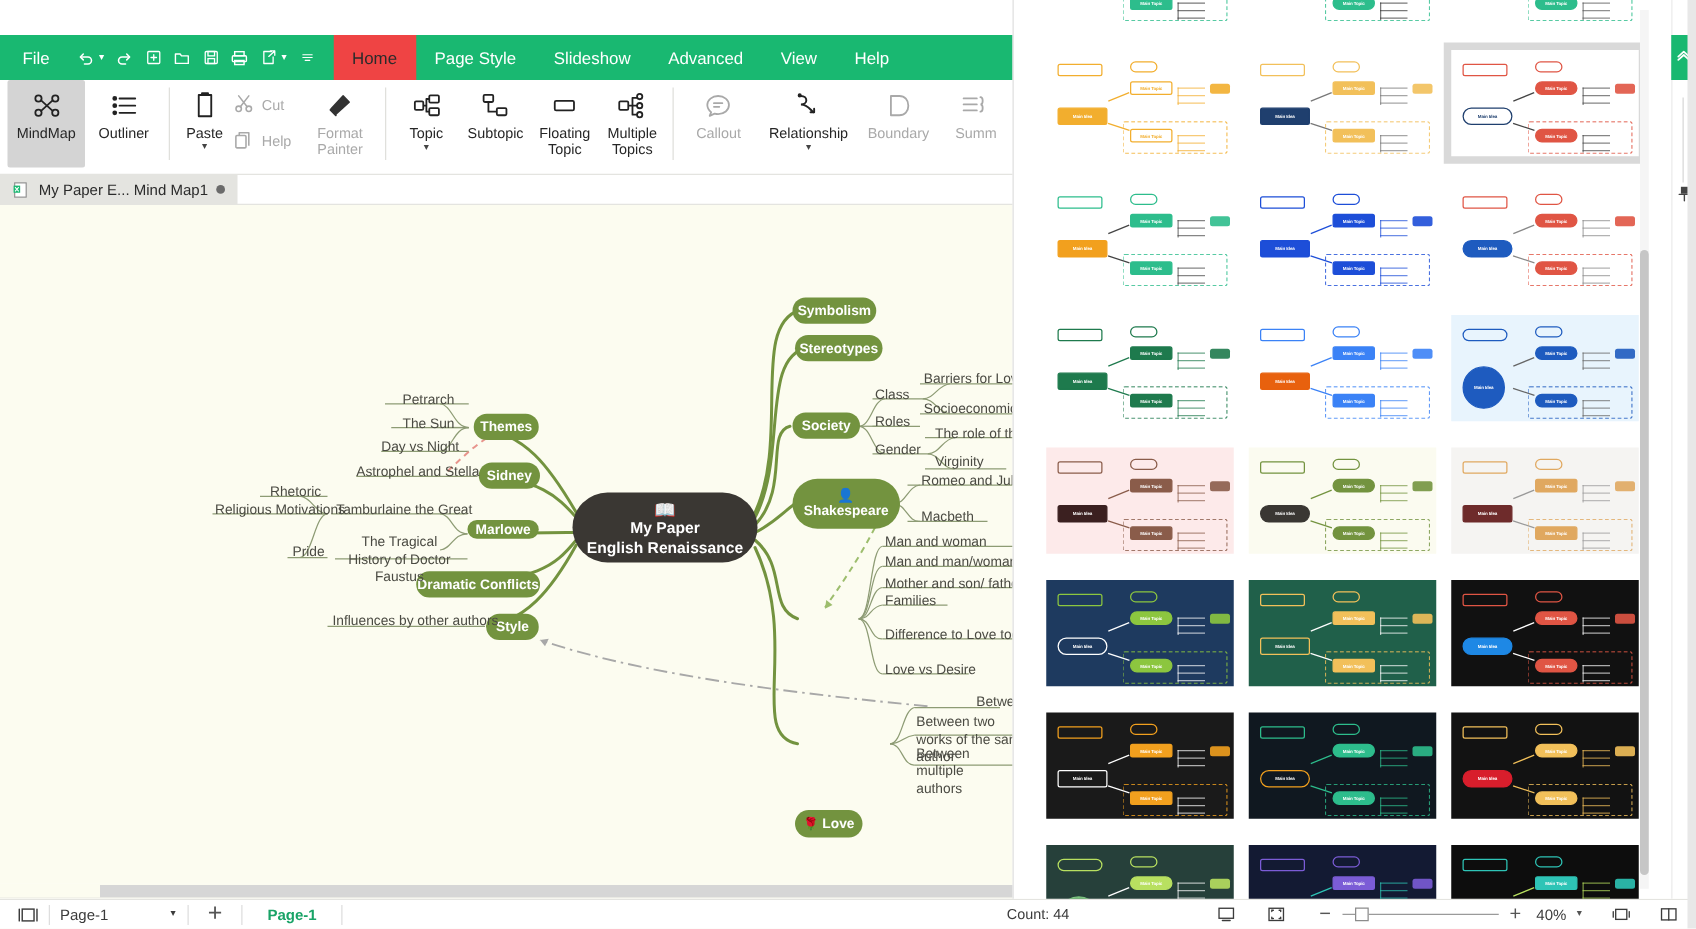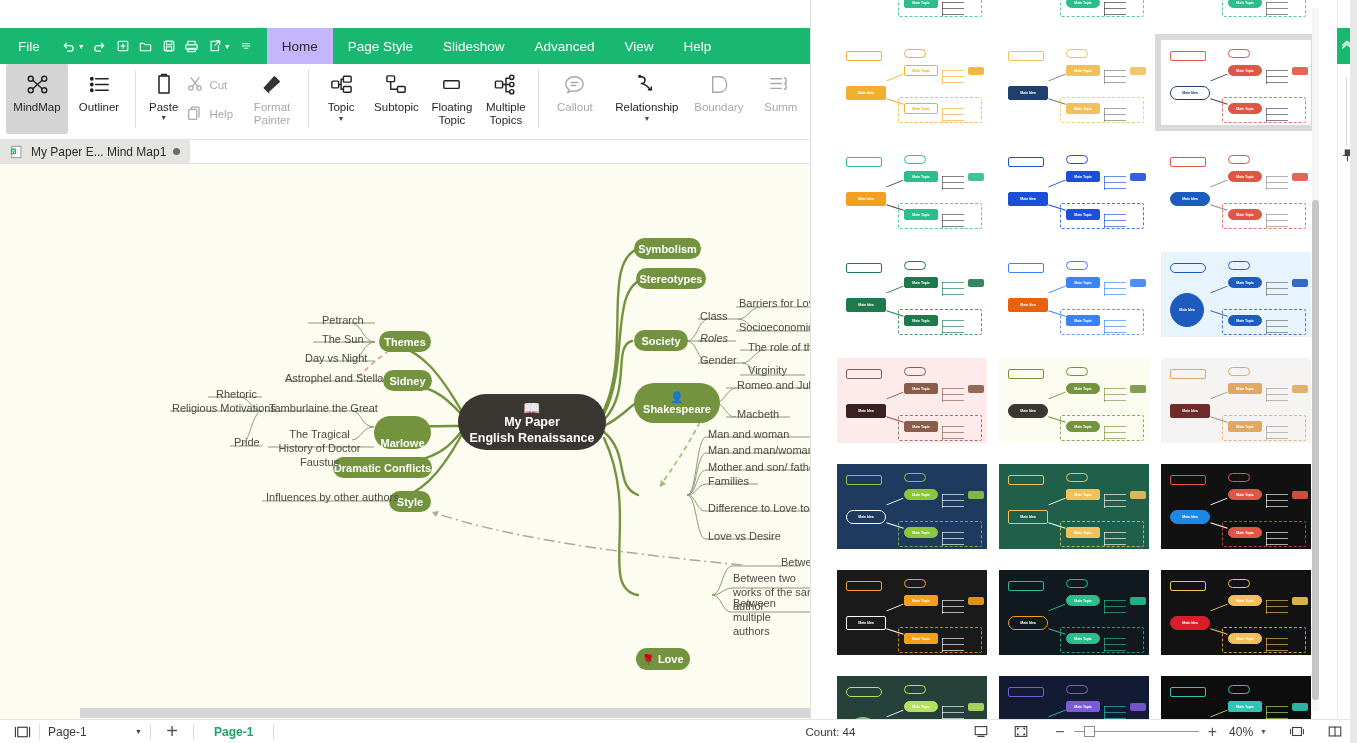--- a/index.html
+++ b/index.html
@@ -39,21 +39,21 @@
     width:22px; height:26px; display:flex; align-items:center; justify-content:center;
     color:#fff;
   }
   .qat-btn svg { display:block; }
   .qat-caret { font-size:7px; color:#fff; margin-left:-3px; margin-right:3px;}
   .rm-tabs { display:flex; align-items:center; height:36px; margin-left:10px; }
   .rm-tab {
     color:#fff; font-size:13.5px; padding:0 15px; height:36px;
     display:flex; align-items:center;
   }
-  .rm-tab.active { background:#c4b5fd; color:#2b2b2b; }
+  .rm-tab.active { background:#ef4444; color:#2b2b2b; }
 
   
   .ribbon {
     position:absolute; left:0; top:64px; width:1357px; height:76px;
     background:#fff; border-bottom:1px solid #e4e4e0;
     display:flex; align-items:flex-start; padding-left:6px;
   }
   .rb-item {
     display:flex; flex-direction:column; align-items:center; justify-content:flex-start;
     min-width:54px; padding:6px 6px 2px 6px; height:70px;
@@ -554,21 +554,21 @@
       <span>My Paper</span>
       <span>English Renaissance</span>
     </div>
 
     <div class="node" style="left:379px; top:167px; width:52px; height:21px;">
       <span>Themes</span>
       </div>
     <div class="node" style="left:383px; top:206px; width:49px; height:21px;">
       <span>Sidney</span>
       </div>
-    <div class="node" style="left:374px; top:252px; width:57px; height:33px;align-items:flex-end;">
+    <div class="node" style="left:374px; top:252px; width:57px; height:15px;">
       <span>Marlowe</span>
       </div>
     <div class="node" style="left:333px; top:293px; width:99px; height:21px;">
       <span>Dramatic Conflicts</span>
       </div>
     <div class="node" style="left:389px; top:327px; width:42px; height:21px;">
       <span>Style</span>
       </div>
 
     <div class="leaf" style="left:322px; top:150px;">Petrarch</div>
@@ -594,21 +594,21 @@
     <div class="node" style="left:634px; top:219px; width:86px; height:40px; flex-direction:column;">
       <span style="font-size:11px;line-height:12px;">👤</span>
       <span>Shakespeare</span>
       </div>
     <div class="node" style="left:636px; top:484px; width:54px; height:22px; top:484px;">
       <span style="font-size:10px;margin-right:3px;">🌹</span>
       <span>Love</span>
       </div>
 
     <div class="leaf" style="left:700px; top:146px;">Class</div>
-    <div class="leaf" style="left:700px; top:168px;font-style:italic;">Roles</div>
+    <div class="leaf" style="left:700px; top:168px;">Roles</div>
     <div class="leaf" style="left:700px; top:190px;">Gender</div>
     <div class="leaf" style="left:739px; top:133px;">Barriers for Love</div>
     <div class="leaf" style="left:739px; top:157px;">Socioeconomic St</div>
     <div class="leaf" style="left:748px; top:177px;">The role of the</div>
     <div class="leaf" style="left:748px; top:200px;">Virginity</div>
     <div class="leaf" style="left:737px; top:215px;">Romeo and Juliet</div>
     <div class="leaf" style="left:737px; top:244px;">Macbeth</div>
     <div class="leaf" style="left:708px; top:264px;">Man and woman</div>
     <div class="leaf" style="left:708px; top:280px;">Man and man/woman and</div>
     <div class="leaf" style="left:708px; top:297px;">Mother and son/ father an</div>

